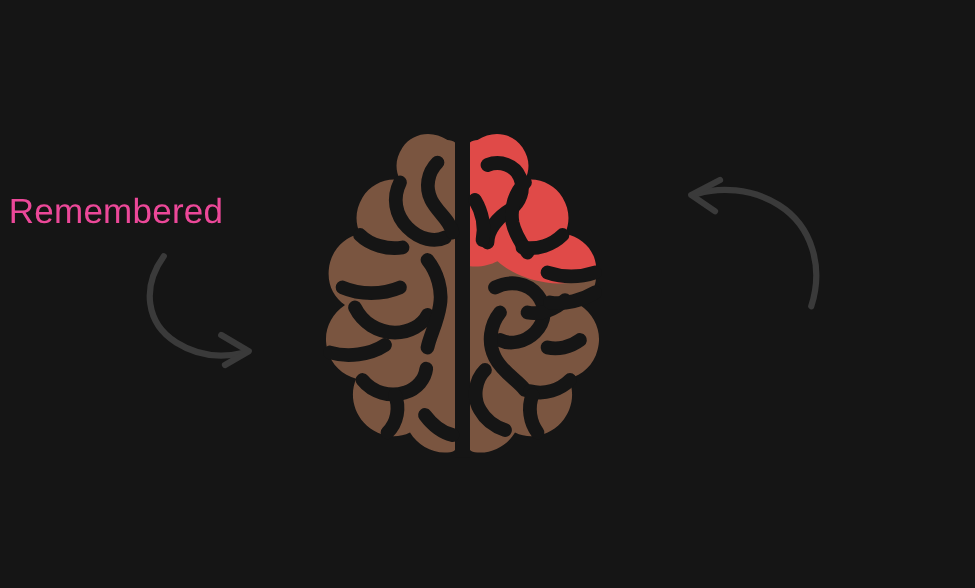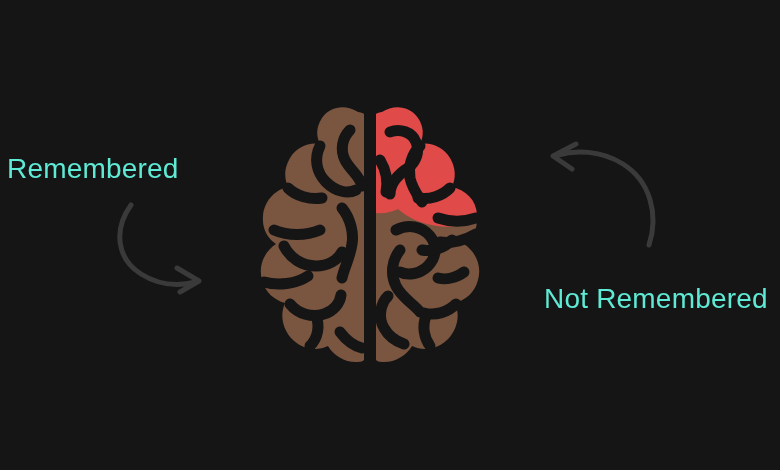--- a/index.html
+++ b/index.html
@@ -15,21 +15,21 @@
   }
   #stage {
     position: relative;
     width: 780px;
     height: 470px;
     background: #151515;
     overflow: hidden;
   }
   .label {
     position: absolute;
-    color: #5eead4;
+    color: #ec4899;
     font-family: "Liberation Sans", sans-serif;
     font-size: 28px;
     font-weight: 400;
     letter-spacing: 0.2px;
     white-space: nowrap;
     line-height: 1;
     user-select: none;
   }
   #label-remembered {
     left: 7px;
@@ -166,15 +166,14 @@
     </g>
 
     <g>
       <path d="M 649 245 C 659 214 650 181 623 164 C 601 150 575 150 558 155" fill="none" stroke="#3a3a3a" stroke-width="5" stroke-linecap="round"></path>
       <path d="M 576 144 L 553 156 L 572 169" fill="none" stroke="#3a3a3a" stroke-width="5" stroke-linecap="round" stroke-linejoin="round"></path>
     </g>
   </svg>
 
   <div class="label" id="label-remembered">Remembered</div>
 
-  <div class="label" id="label-not-remembered">Not Remembered</div>
 
 </div>
 
 </body></html>

